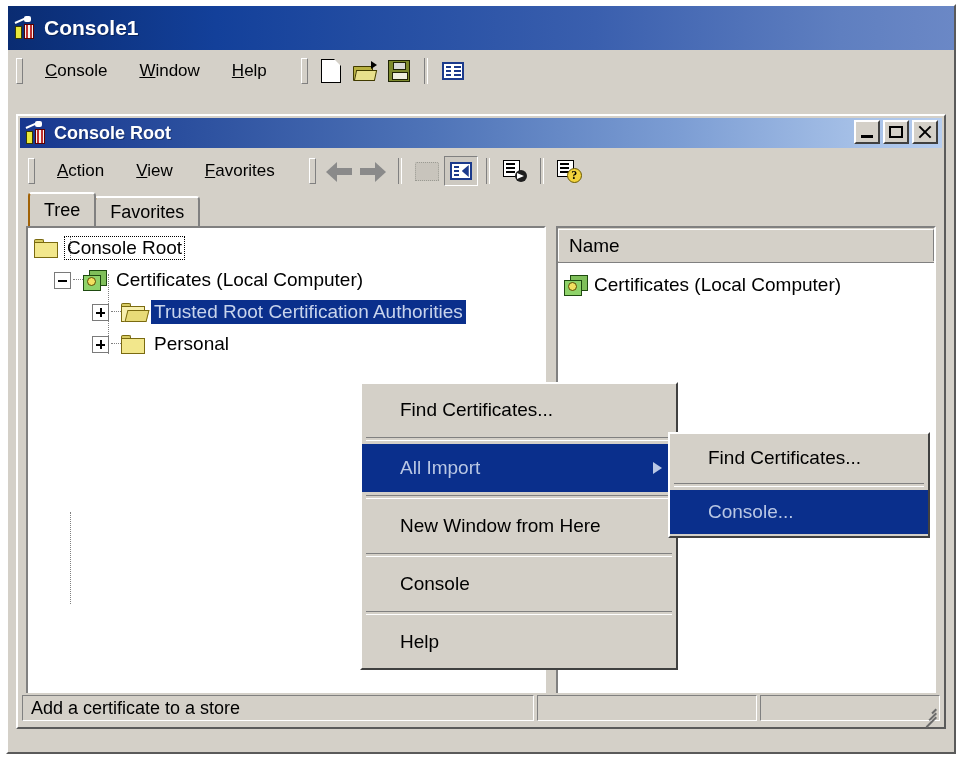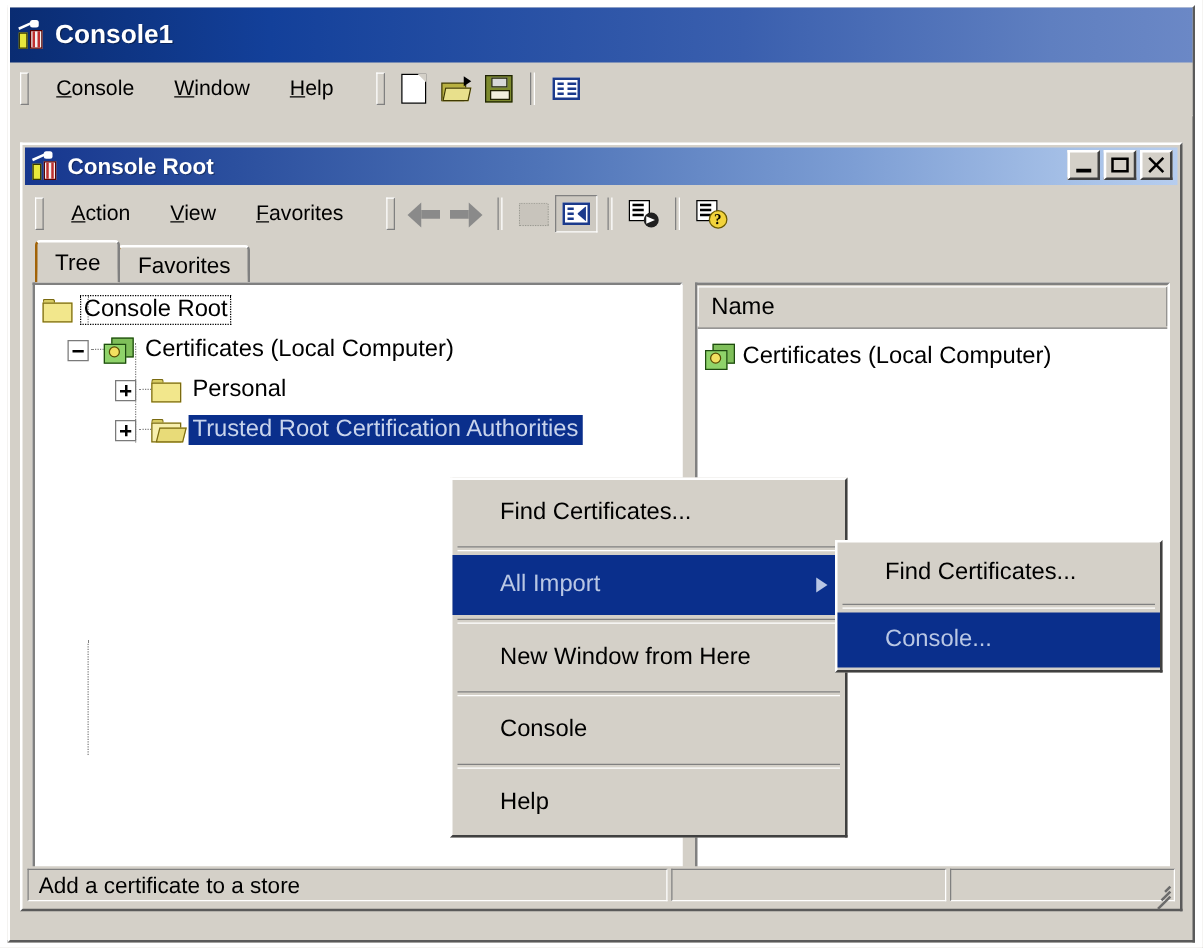--- a/index.html
+++ b/index.html
@@ -654,35 +654,35 @@
             <span class="back"></span>
               <span class="front"></span>
               <span class="seal"></span>
           </span>
           <span class="tree-label">Certificates (Local Computer)</span>
         </div>
 
         <div class="tree-row" style="padding-left:64px;">
           <span class="expander plus"></span>
           <span class="dotline-h"></span>
+          <span class="folder-icon open">
+            <span class="tab-top"></span>
+              <span class="body"></span>
+          </span>
+          <span class="tree-label selected">Trusted Root Certification Authorities</span>
+        </div>
+
+        <div class="tree-row" style="padding-left:64px;">
+          <span class="expander plus"></span>
+          <span class="dotline-h"></span>
           <span class="folder-icon">
             <span class="tab-top"></span>
               <span class="body"></span>
           </span>
           <span class="tree-label">Personal</span>
-        </div>
-
-        <div class="tree-row" style="padding-left:64px;">
-          <span class="expander plus"></span>
-          <span class="dotline-h"></span>
-          <span class="folder-icon open">
-            <span class="tab-top"></span>
-              <span class="body"></span>
-          </span>
-          <span class="tree-label selected">Trusted Root Certification Authorities</span>
         </div>
       </div>
 
       <div id="splitter"></div>
 
       <div id="list-pane">
         <div class="list-header">
           <span class="list-col">Name</span>
         </div>
         <div class="list-row">

